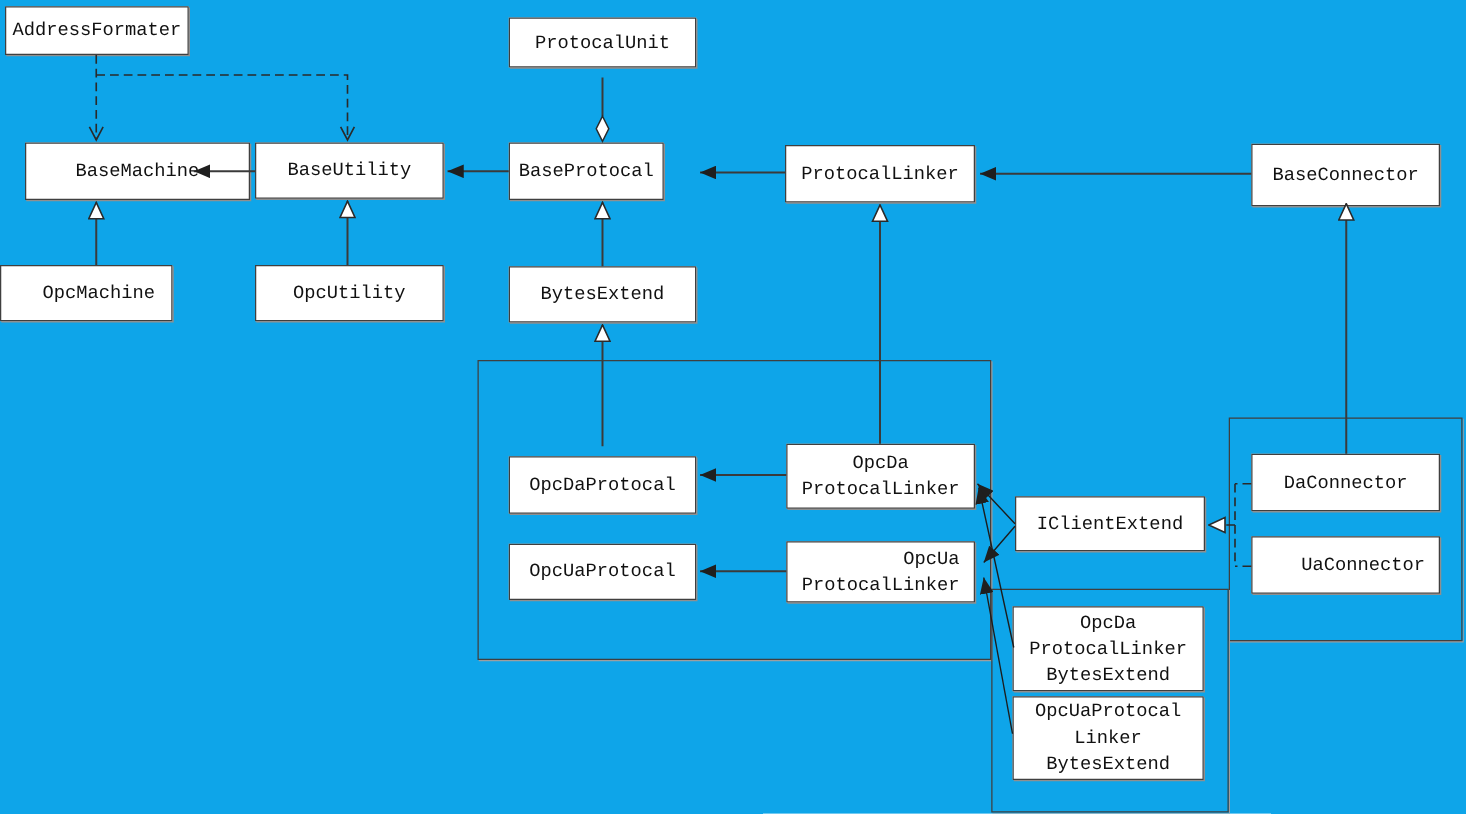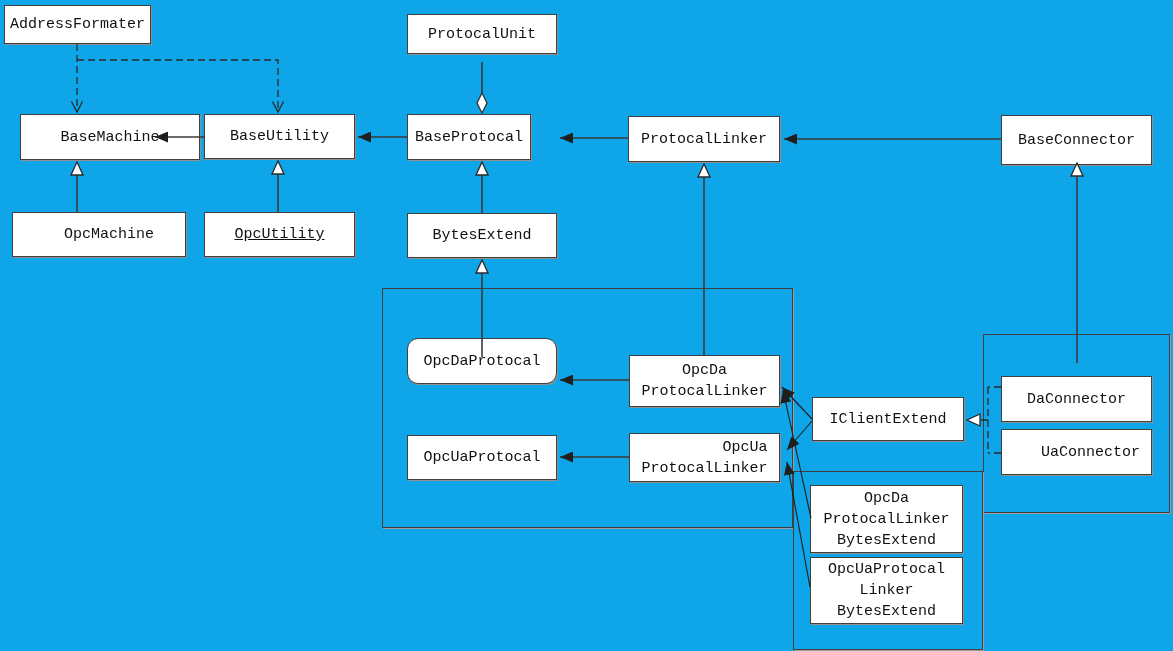--- a/index.html
+++ b/index.html
@@ -54,39 +54,39 @@
   <div class="node" style="left:20px;top:114px;width:180px;height:46px;">BaseMachine</div>
 
   <div class="node" style="left:204px;top:114px;width:151px;height:45px;text-align:right;">BaseUtility</div>
 
   <div class="node" style="left:407px;top:114px;width:124px;height:46px;">BaseProtocal</div>
 
   <div class="node" style="left:628px;top:116px;width:152px;height:46px;">ProtocalLinker</div>
 
   <div class="node" style="left:1001px;top:115px;width:151px;height:50px;">BaseConnector</div>
 
-  <div class="node" style="left:12px;top:212px;width:174px;height:45px;padding-left:20px;">OpcMachine</div>
+  <div class="node" style="left:0;top:212px;width:138px;height:45px;padding-left:20px;">OpcMachine</div>
 
-  <div class="node" style="left:204px;top:212px;width:151px;height:45px;text-decoration:underline;">OpcUtility</div>
+  <div class="node" style="left:204px;top:212px;width:151px;height:45px;">OpcUtility</div>
 
   <div class="node" style="left:407px;top:213px;width:150px;height:45px;">BytesExtend</div>
 
-  <div class="node" style="left:407px;top:338px;width:150px;height:46px;border-radius:11px;">OpcDaProtocal</div>
+  <div class="node" style="left:407px;top:365px;width:150px;height:46px;">OpcDaProtocal</div>
 
   <div class="node" style="left:629px;top:355px;width:151px;height:52px;">OpcDa
 ProtocalLinker</div>
 
   <div class="node" style="left:407px;top:435px;width:150px;height:45px;">OpcUaProtocal</div>
 
   <div class="node" style="left:629px;top:433px;width:151px;height:49px;text-align:right;">OpcUa
 ProtocalLinker</div>
 
   <div class="node" style="left:812px;top:397px;width:152px;height:44px;">IClientExtend</div>
 
-  <div class="node" style="left:1001px;top:363px;width:151px;height:46px;margin-top:13px;">DaConnector</div>
+  <div class="node" style="left:1001px;top:363px;width:151px;height:46px;">DaConnector</div>
 
   <div class="node" style="left:1001px;top:429px;width:151px;height:46px;padding-left:28px;">UaConnector</div>
 
   <div class="node" style="left:810px;top:485px;width:153px;height:68px;">OpcDa
 ProtocalLinker
 BytesExtend</div>
 
   <div class="node" style="left:810px;top:557px;width:153px;height:67px;">OpcUaProtocal
 Linker
 BytesExtend</div>

